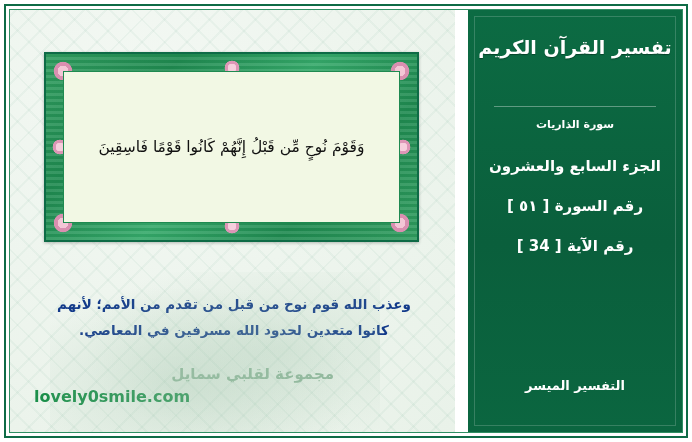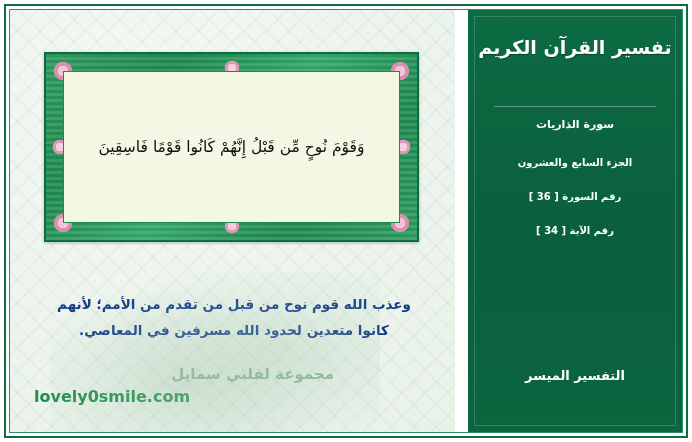--- a/index.html
+++ b/index.html
@@ -110,32 +110,32 @@
     height: 1px;
     background: rgba(255,255,255,0.35);
   }
   .meta-list {
     position: absolute;
     top: 108px;
     left: 0;
     right: 0;
   }
   .meta-item {
-    font-size: 10px;
+    font-size: 15px;
     font-weight: bold;
     color: #ffffff;
     margin: 0 0 22px 0;
     line-height: 1.2;
   }
   .meta-item.first { font-size: 11px; margin-bottom: 26px; }
   .footer-block {
     position: absolute;
     left: 0;
     right: 0;
-    bottom: 36px;
+    bottom: 26px;
     text-align: center;
   }
   .footer-line {
     font-size: 13px;
     font-weight: bold;
     color: #ffffff;
     margin-bottom: 12px;
     line-height: 1.2;
   }
   
@@ -273,21 +273,21 @@
 
   <div class="sidebar">
     <div class="sb-inner"></div>
 
     <div class="sidebar-title">تفسير القرآن الكريم</div>
     <div class="sidebar-sep"></div>
 
     <div class="meta-list">
       <div class="meta-item first">سورة الذاريات</div>
       <div class="meta-item">الجزء السابع والعشرون</div>
-      <div class="meta-item">رقم السورة [ 36 ]</div>
+      <div class="meta-item">رقم السورة [ ٥١ ]</div>
       <div class="meta-item">رقم الآية [ 34 ]</div>
     </div>
 
     <div class="footer-block">
       <div class="footer-line">التفسير الميسر</div>
     </div>
   </div>
 
 </div>
 

